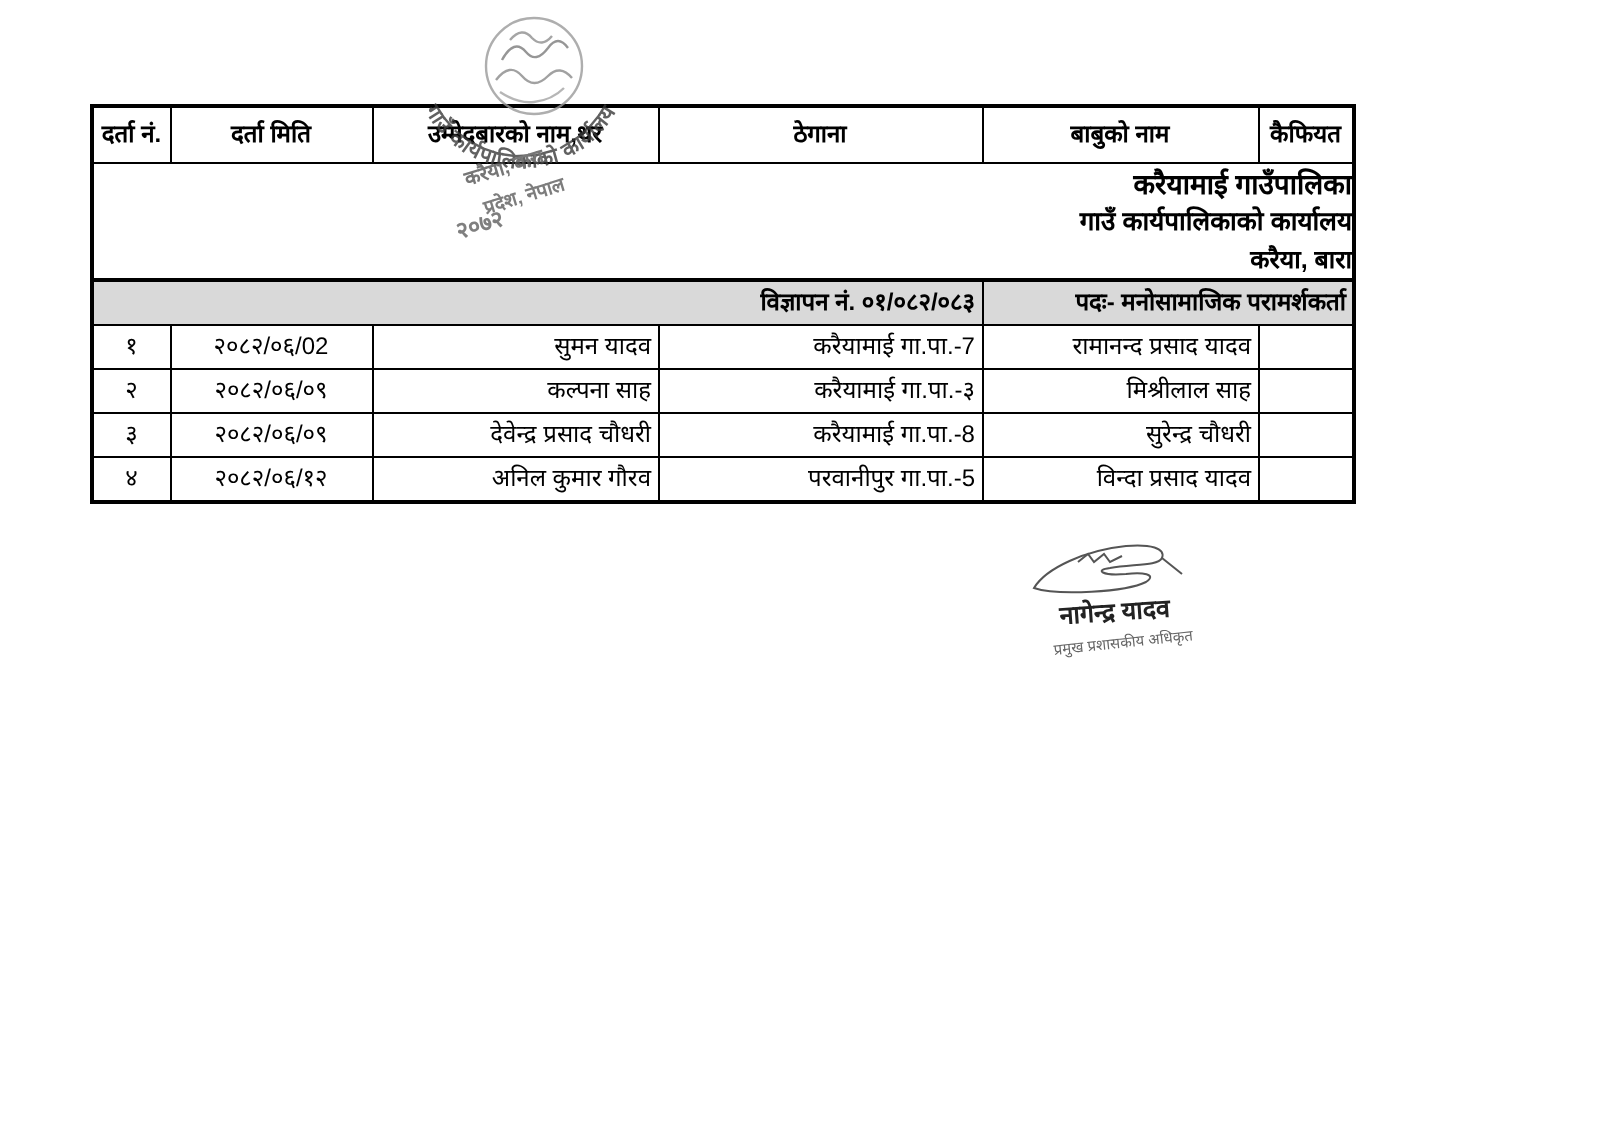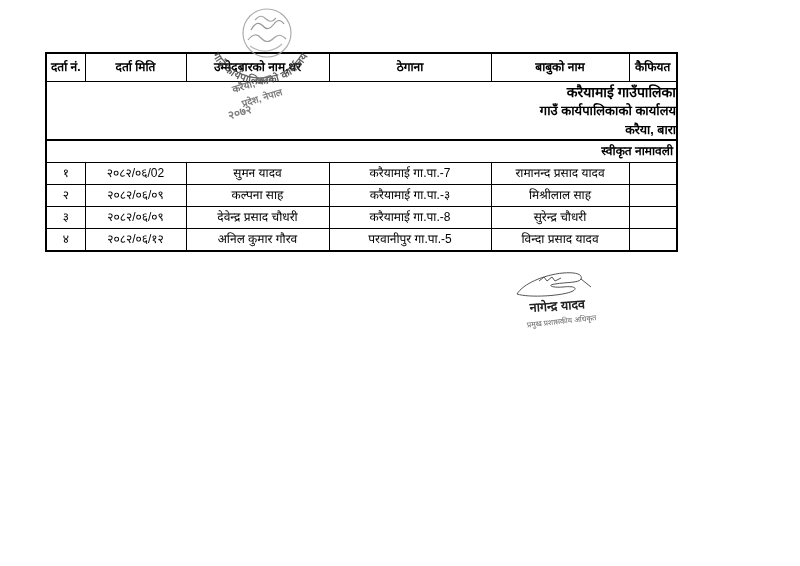--- a/index.html
+++ b/index.html
@@ -29,21 +29,21 @@
     height:22px;text-align:center;font-weight:bold;font-size:12.5px;vertical-align:middle;
   }
   .band-row td{background:#d9d9d9;height:21px;font-weight:bold;vertical-align:middle;}
   .band-left{text-align:left;padding-left:5px !important;}
   .band-right{text-align:center;}
   .sheet thead th{
     height:27px;font-weight:bold;text-align:center;vertical-align:middle;background:#fff;font-size:12px;
   }
   .sheet tbody td{height:21px;vertical-align:middle;text-align:right;}
   .sheet tbody td.center{text-align:center;}
-  .sheet tbody td.left{text-align:center;}
+  .sheet tbody td.left{text-align:right;}
   
   .seal{position:absolute;left:210px;top:2px;width:132px;height:132px;pointer-events:none;}
   
   .signature{position:absolute;left:505px;top:268px;width:160px;height:72px;}
 </style>
 </head>
 <body>
 
 <div class="page">
 
@@ -57,22 +57,23 @@
         <col style="width:48px">
     </colgroup>
     <tbody>
       <tr>
         <td class="head-block-cell" colspan="6">
           <div class="head-line1">करैयामाई गाउँपालिका</div>
           <div class="head-line2">गाउँ कार्यपालिकाको कार्यालय</div>
           <div class="head-line3">करैया, बारा</div>
         </td>
       </tr>
-      <tr>
-        <td class="title-cell" colspan="6">स्वीकृत नामावली</td>
+      <tr class="band-row">
+        <td class="band-left" colspan="4">विज्ञापन नं. ०१/०८२/०८३</td>
+        <td class="band-right" colspan="2">पदः- मनोसामाजिक परामर्शकर्ता</td>
       </tr>
     </tbody>
     <thead>
       <tr>
           <th>दर्ता नं.</th>
           <th>दर्ता मिति</th>
           <th>उम्मेदबारको नाम,थर</th>
           <th>ठेगाना</th>
           <th>बाबुको नाम</th>
           <th>कैफियत</th>

